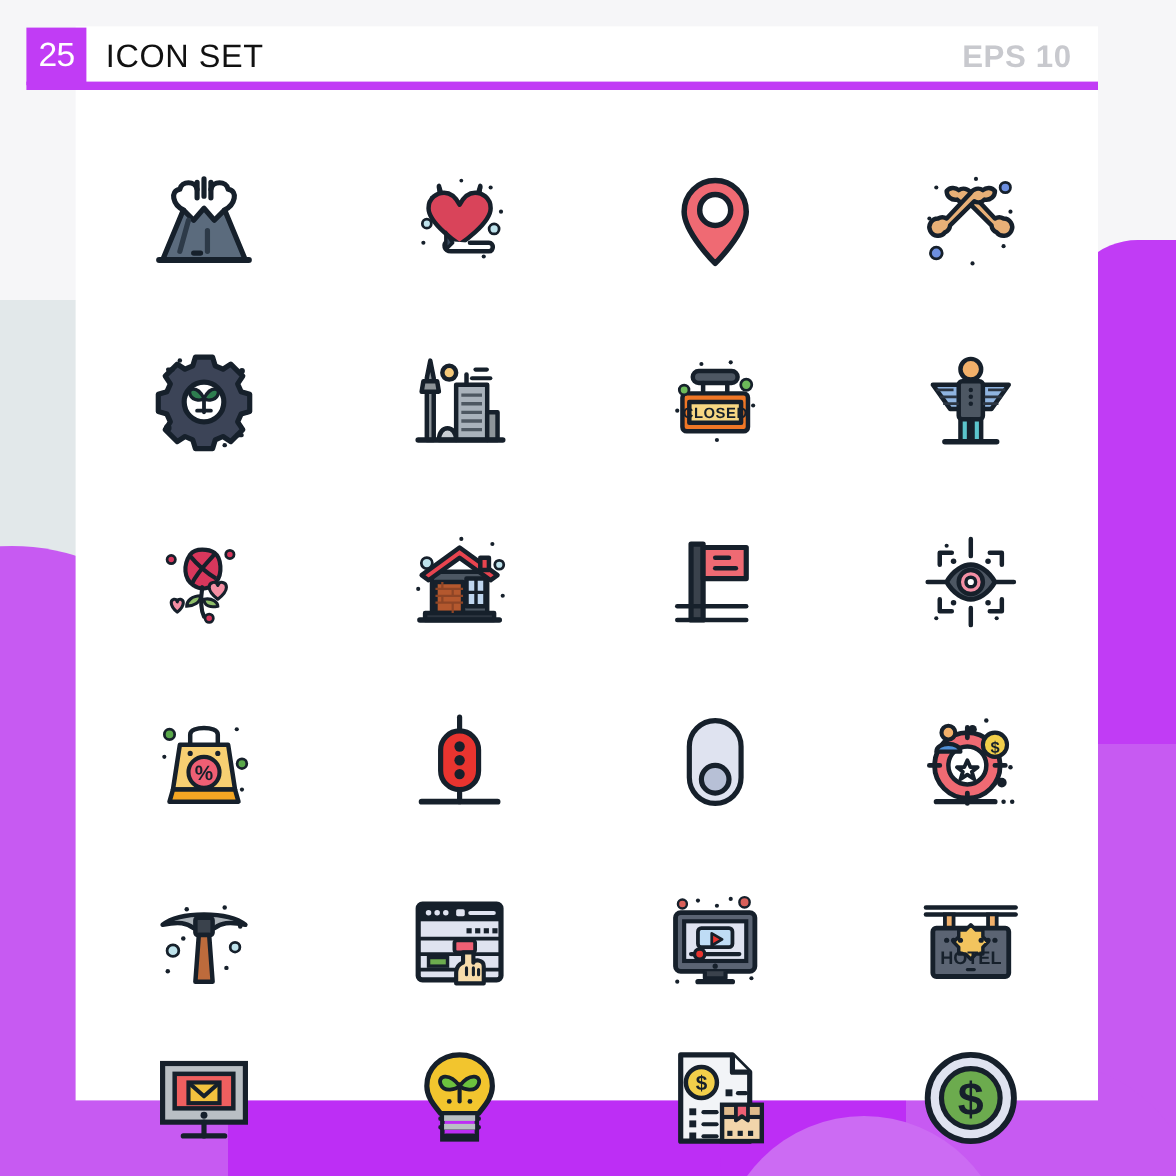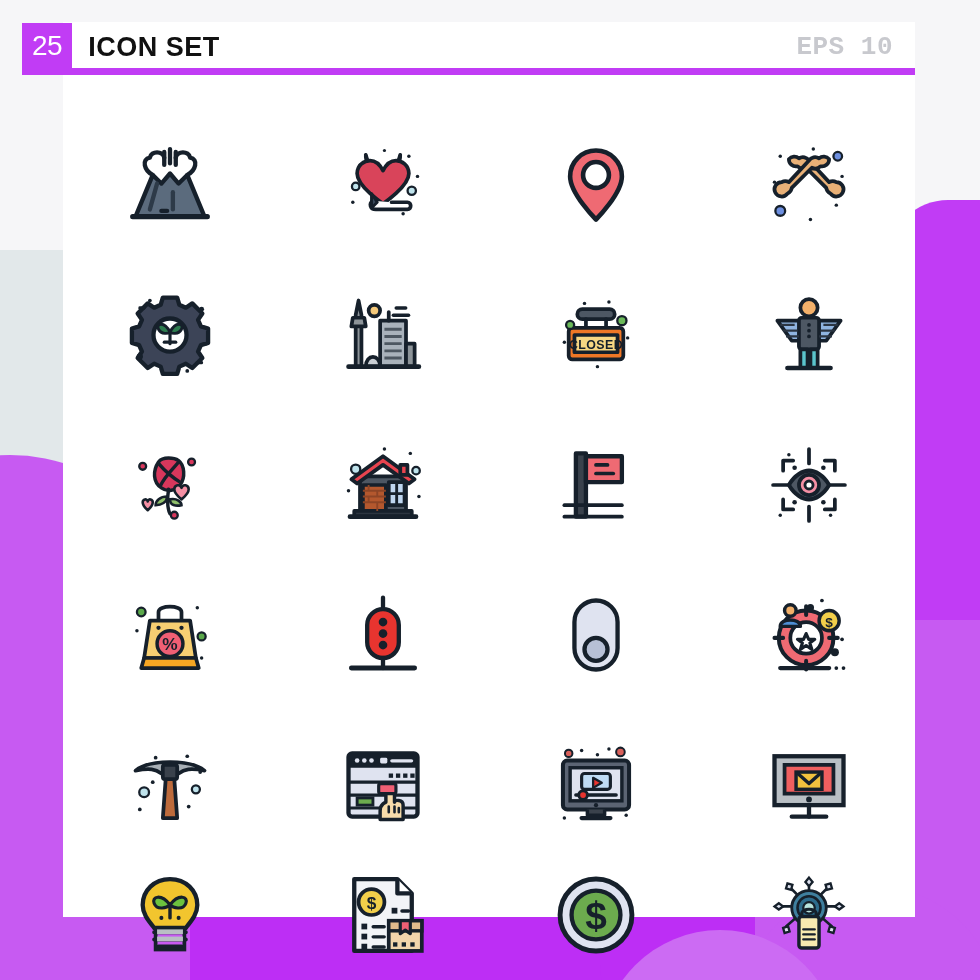--- a/index.html
+++ b/index.html
@@ -73,25 +73,25 @@
   }
   .badge{
     background:#c13cf5;color:#ffffff;
     font-size:28px;font-weight:normal;line-height:1;
     padding:9px 10px 11px 10px;
     letter-spacing:-0.5px;
     font-family:"Liberation Sans", sans-serif;
   }
   .title{
     margin-left:16px;color:#111111;
-    font-size:27px;font-weight:bold;letter-spacing:0.5px;
+    font-size:27px;font-weight:normal;letter-spacing:0.5px;
   }
   .eps{
     margin-left:auto;margin-right:22px;color:#c8c9ce;
-    font-size:26px;font-weight:bold;letter-spacing:0.5px;font-family:Liberation Mono, monospace;
+    font-size:26px;font-weight:bold;letter-spacing:0.5px;
   }
   .rule{
     position:absolute;left:22px;top:68px;width:893px;height:7px;
     background:#c13cf5;z-index:4;
   }
 
   
   .grid{
     position:absolute;left:63px;top:110px;width:852px;height:800px;z-index:3;
     display:grid;
@@ -515,20 +515,40 @@
         <g fill="#16202b">
           <circle cx="22" cy="8" r="1.2"></circle>
           <circle cx="33" cy="11" r="1.2"></circle>
           <circle cx="41" cy="7" r="1.2"></circle>
           <circle cx="10" cy="55" r="1.2"></circle>
           <circle cx="53" cy="53" r="1.2"></circle>
         </g>
       </svg>
     </div>
 
+    <div class="cell">
+      <svg width="92" height="92" viewBox="0 0 64 64">
+        <path d="M6 12 H58" stroke="#16202b" stroke-width="2.6" stroke-linecap="round"></path>
+        <path d="M6 16 H58" stroke="#16202b" stroke-width="2.6" stroke-linecap="round"></path>
+        <rect x="17" y="16" width="5" height="10" fill="#f2b06a" stroke="#16202b" stroke-width="2.2"></rect>
+        <rect x="42" y="16" width="5" height="10" fill="#f2b06a" stroke="#16202b" stroke-width="2.2"></rect>
+        <rect x="10" y="24" width="44" height="28" rx="2" fill="#5b6473" stroke="#16202b" stroke-width="2.8"></rect>
+        <path d="M32 28 L35 31 L39 31 L39 35 L42 38 L39 41 L39 45 L35 45 L32 48 L29 45 L25 45 L25 41 L22 38 L25 35 L25 31 L29 31 Z" transform="translate(0,-6) scale(1)" fill="#f2c45e" stroke="#16202b" stroke-width="2" stroke-linejoin="round"></path>
+        <g fill="#16202b">
+          <circle cx="18" cy="31" r="1.5"></circle>
+            <circle cx="22" cy="31" r="1.5"></circle>
+            <circle cx="26" cy="31" r="1.5"></circle>
+          <circle cx="38" cy="31" r="1.5"></circle>
+            <circle cx="42" cy="31" r="1.5"></circle>
+            <circle cx="46" cy="31" r="1.5"></circle>
+        </g>
+        <text x="32" y="45" text-anchor="middle" font-family="'Liberation Sans',sans-serif" font-size="10.5" font-weight="bold" fill="#16202b">HOTEL</text>
+        <path d="M30 48 H34" stroke="#16202b" stroke-width="1.8" stroke-linecap="round"></path>
+      </svg>
+    </div>
 
     <div class="cell">
       <svg width="92" height="92" viewBox="0 0 64 64">
         <rect x="8" y="12" width="48" height="34" fill="#b9bfc4" stroke="#16202b" stroke-width="3"></rect>
         <rect x="15" y="18" width="34" height="20" fill="#ef5f5f" stroke="#16202b" stroke-width="2.6"></rect>
         <rect x="23" y="23" width="18" height="12" fill="#f2c23e" stroke="#16202b" stroke-width="2.4"></rect>
         <path d="M23 23 L32 31 L41 23" fill="none" stroke="#16202b" stroke-width="2.4" stroke-linejoin="round"></path>
         <circle cx="32" cy="42" r="2" fill="#16202b"></circle>
         <path d="M32 46 V54" stroke="#16202b" stroke-width="3" stroke-linecap="round"></path>
         <path d="M20 54 H44" stroke="#16202b" stroke-width="3" stroke-linecap="round"></path>

